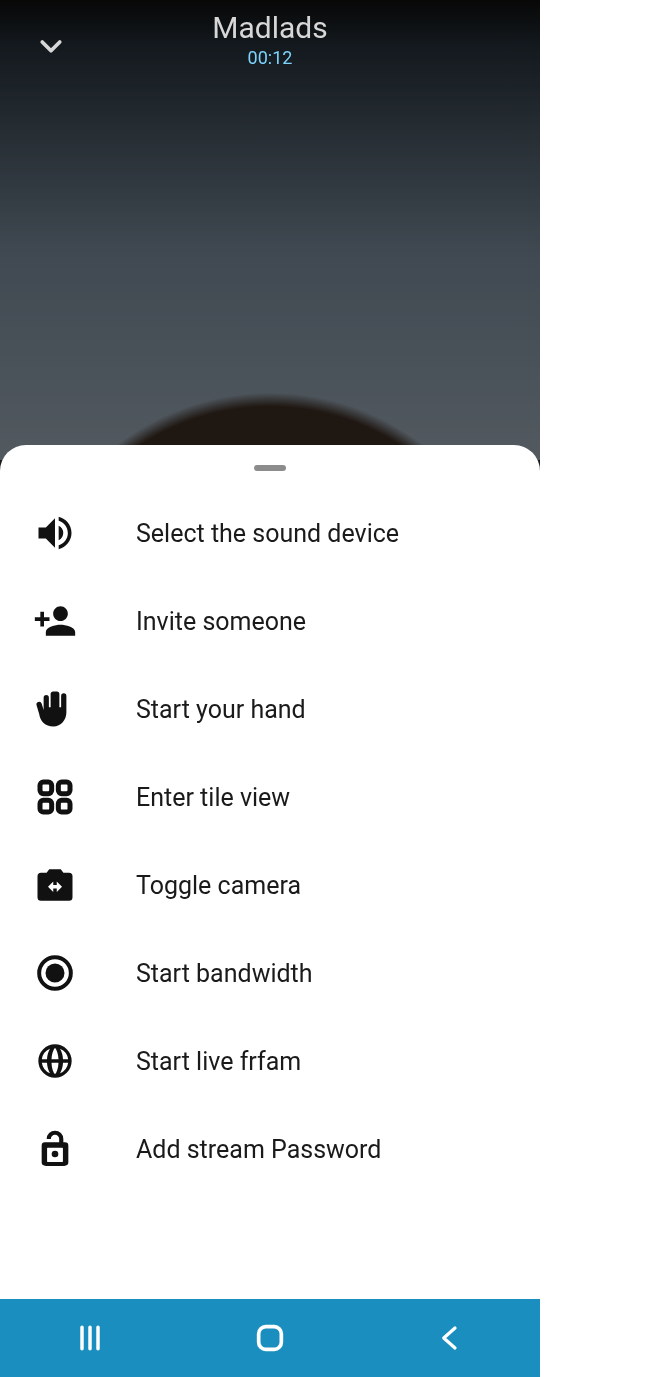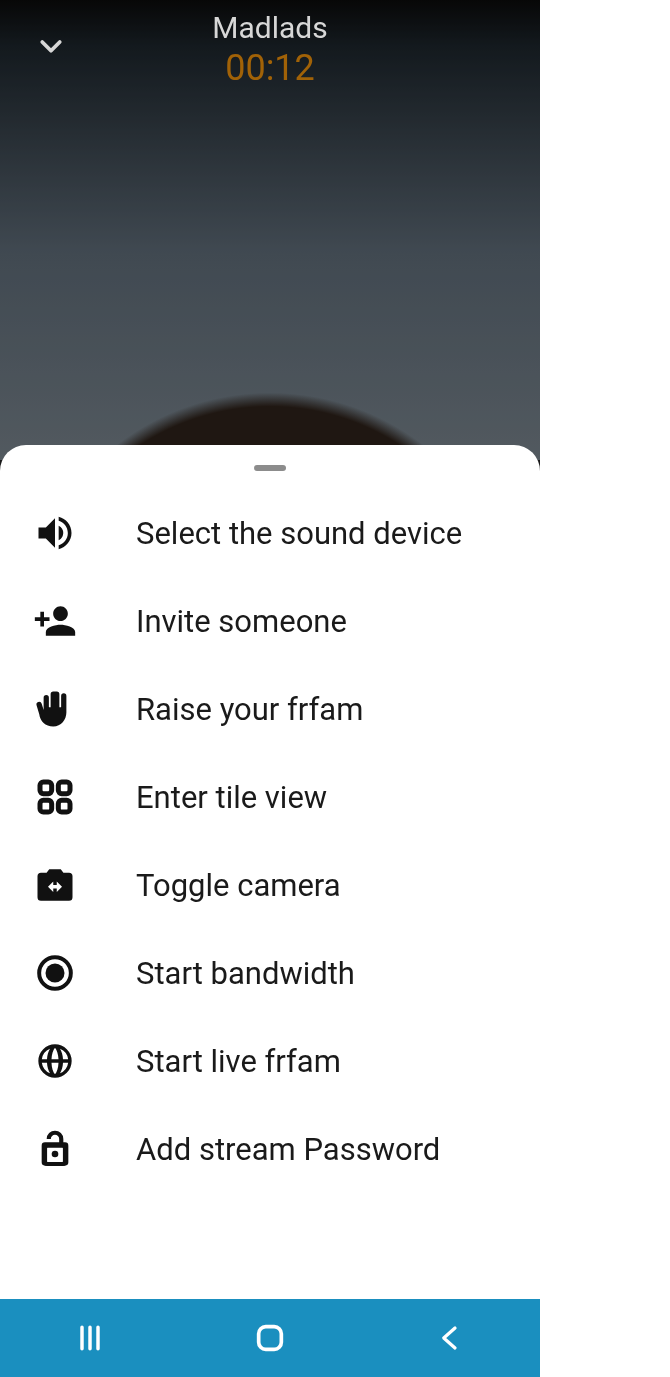--- a/index.html
+++ b/index.html
@@ -22,21 +22,21 @@
   .chevron {
     position:absolute; left:34px; top:30px; width:34px; height:34px;
     display:flex; align-items:center; justify-content:center;
     color:#d7d7d7;
   }
   .title-wrap {
     width:100%; text-align:center; color:#d7d7d7;
     padding-top:4px;
   }
   .title { font-size:30px; font-weight:400; }
-  .timer { font-size:36px; font-weight:400; color:#a16207; margin-top:2px; }
+  .timer { font-size:18px; font-weight:400; color:#7dd3fc; margin-top:2px; }
 
   .sheet {
     position:absolute; left:0; right:0; top:445px; bottom:78px;
     background:#ffffff;
     border-top-left-radius:26px; border-top-right-radius:26px;
     padding-top:20px;
     overflow:hidden;
   }
   .handle {
     width:32px; height:6px; border-radius:3px; background:#8c8c8c;
@@ -48,21 +48,21 @@
     height:88px;
     padding-left:30px;
   }
   .icon-wrap {
     width:50px; height:50px; flex:0 0 50px;
     display:flex; align-items:center; justify-content:center;
     color:#111;
   }
   .label {
     margin-left:56px;
-    font-size:31px;
+    font-size:25px;
     color:#1a1a1a;
   }
 
   .navbar {
     position:absolute; left:0; right:0; bottom:0; height:78px;
     background:#1a8fbf;
     display:flex; align-items:center; justify-content:space-around;
     color:#ffffff;
   }
   .nav-btn { width:60px; height:60px; display:flex; align-items:center; justify-content:center; }
@@ -116,21 +116,21 @@
         <div class="label">Invite someone</div>
       </div>
 
 
       <div class="item">
         <div class="icon-wrap">
           <svg width="42" height="42" viewBox="0 0 24 24">
               <path fill="currentColor" d="M13 2a1.5 1.5 0 0 1 1.5 1.5V11h1V4.5a1.5 1.5 0 1 1 3 0V14c0 4-3 8-7.5 8S3.5 19 3 15l-1.5-5A1.5 1.5 0 0 1 4.4 9l1.1 3.5V5.5a1.5 1.5 0 1 1 3 0V11h1V3.5A1.5 1.5 0 0 1 11 2h2z"></path>
             </svg>
         </div>
-        <div class="label">Raise your frfam</div>
+        <div class="label">Start your hand</div>
       </div>
 
       <div class="item">
         <div class="icon-wrap">
           <svg width="40" height="40" viewBox="0 0 24 24">
               <g fill="none" stroke="currentColor" stroke-width="3">
                 <rect x="3" y="3" width="7" height="7" rx="2"></rect>
                 <rect x="14" y="3" width="7" height="7" rx="2"></rect>
                 <rect x="3" y="14" width="7" height="7" rx="2"></rect>
                 <rect x="14" y="14" width="7" height="7" rx="2"></rect>

